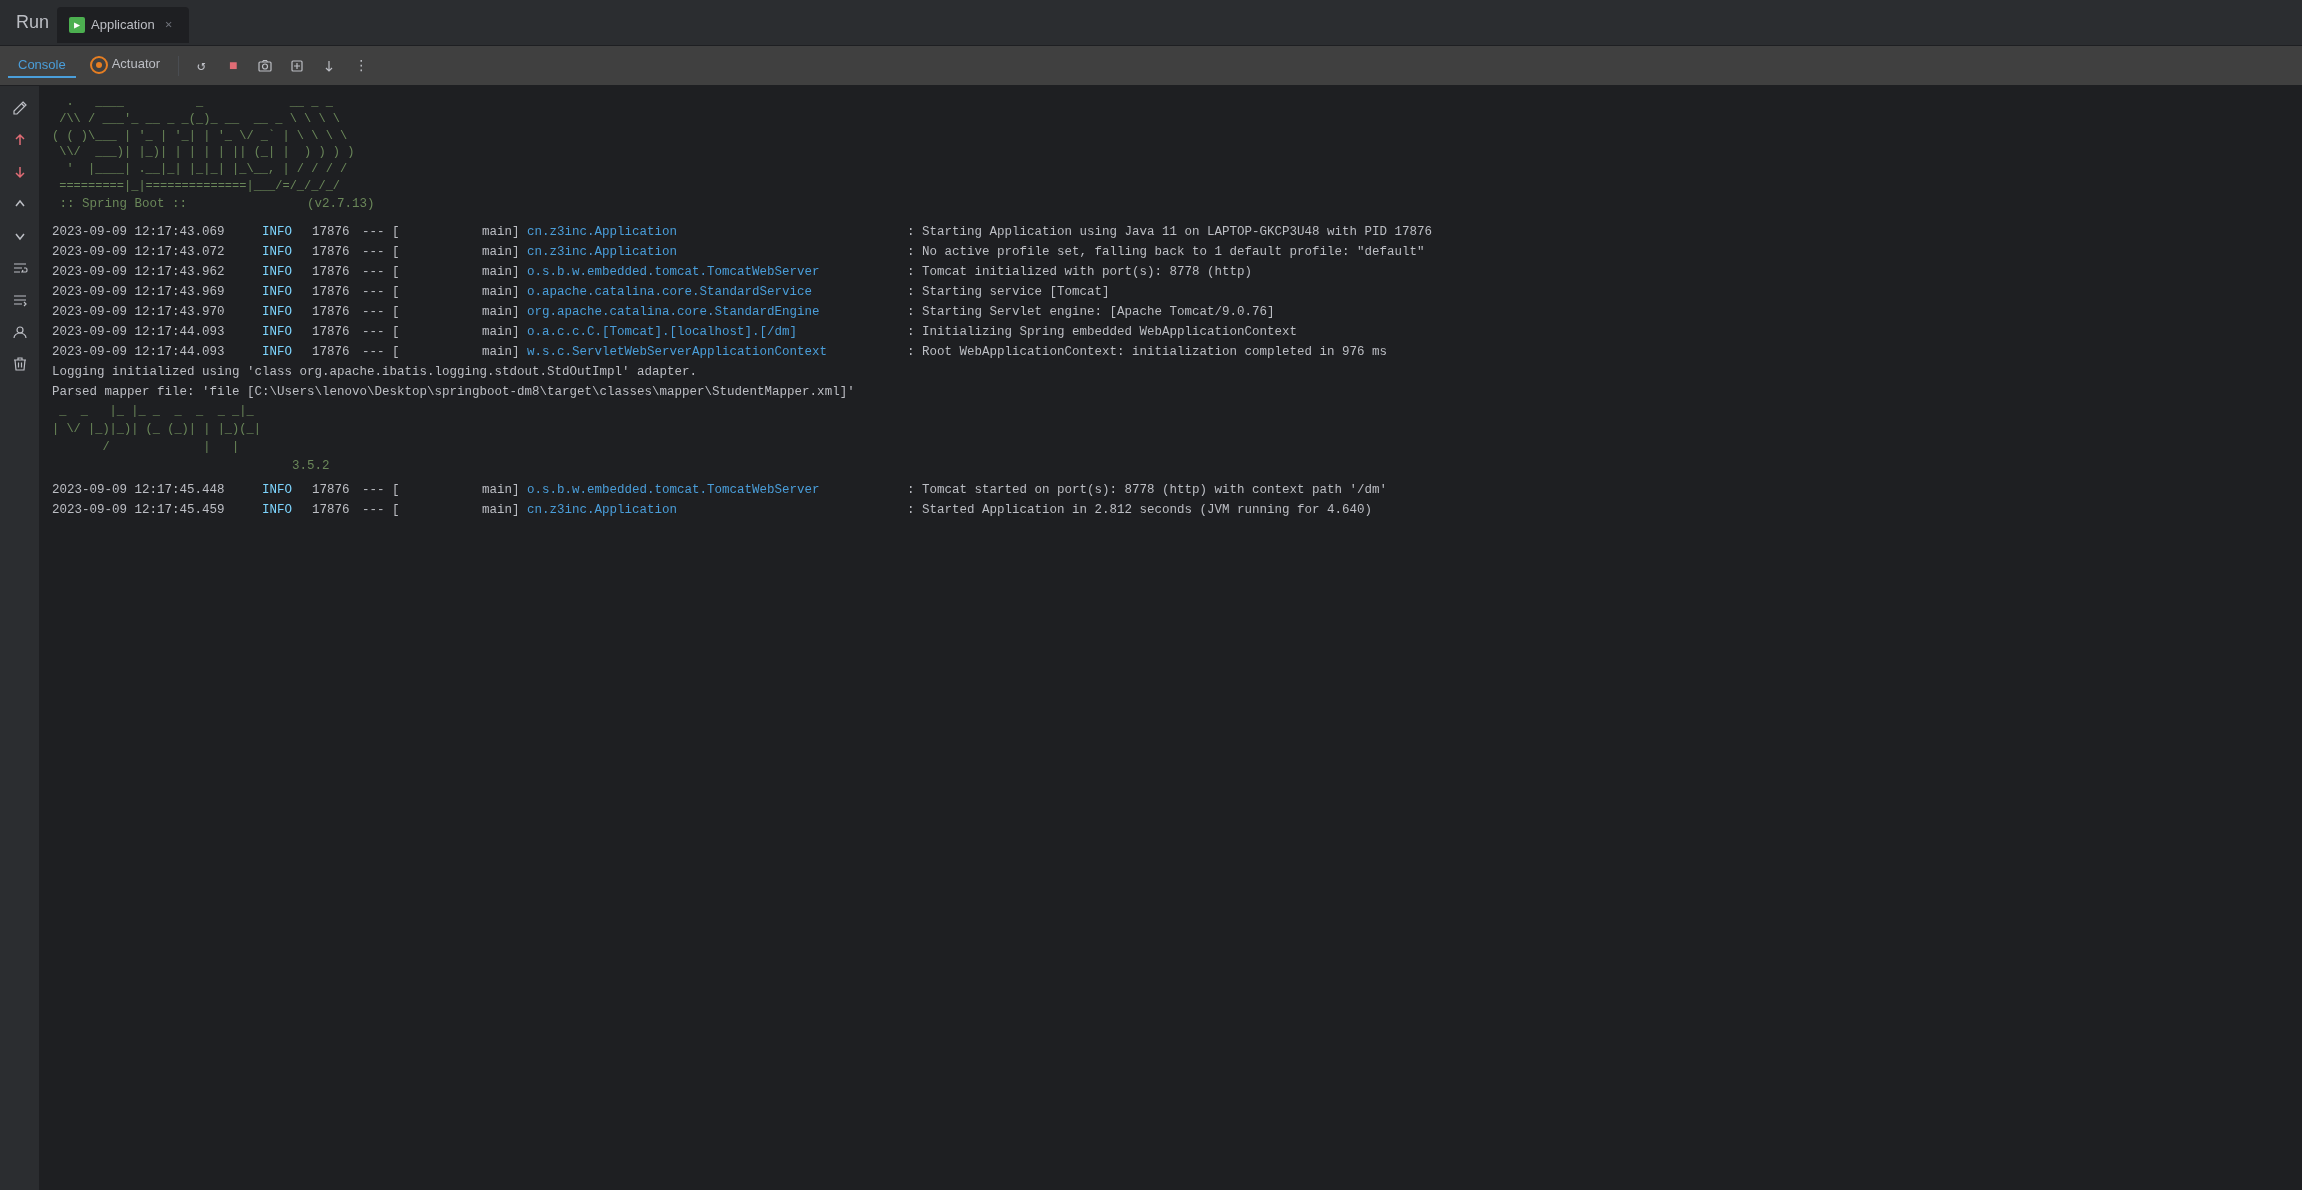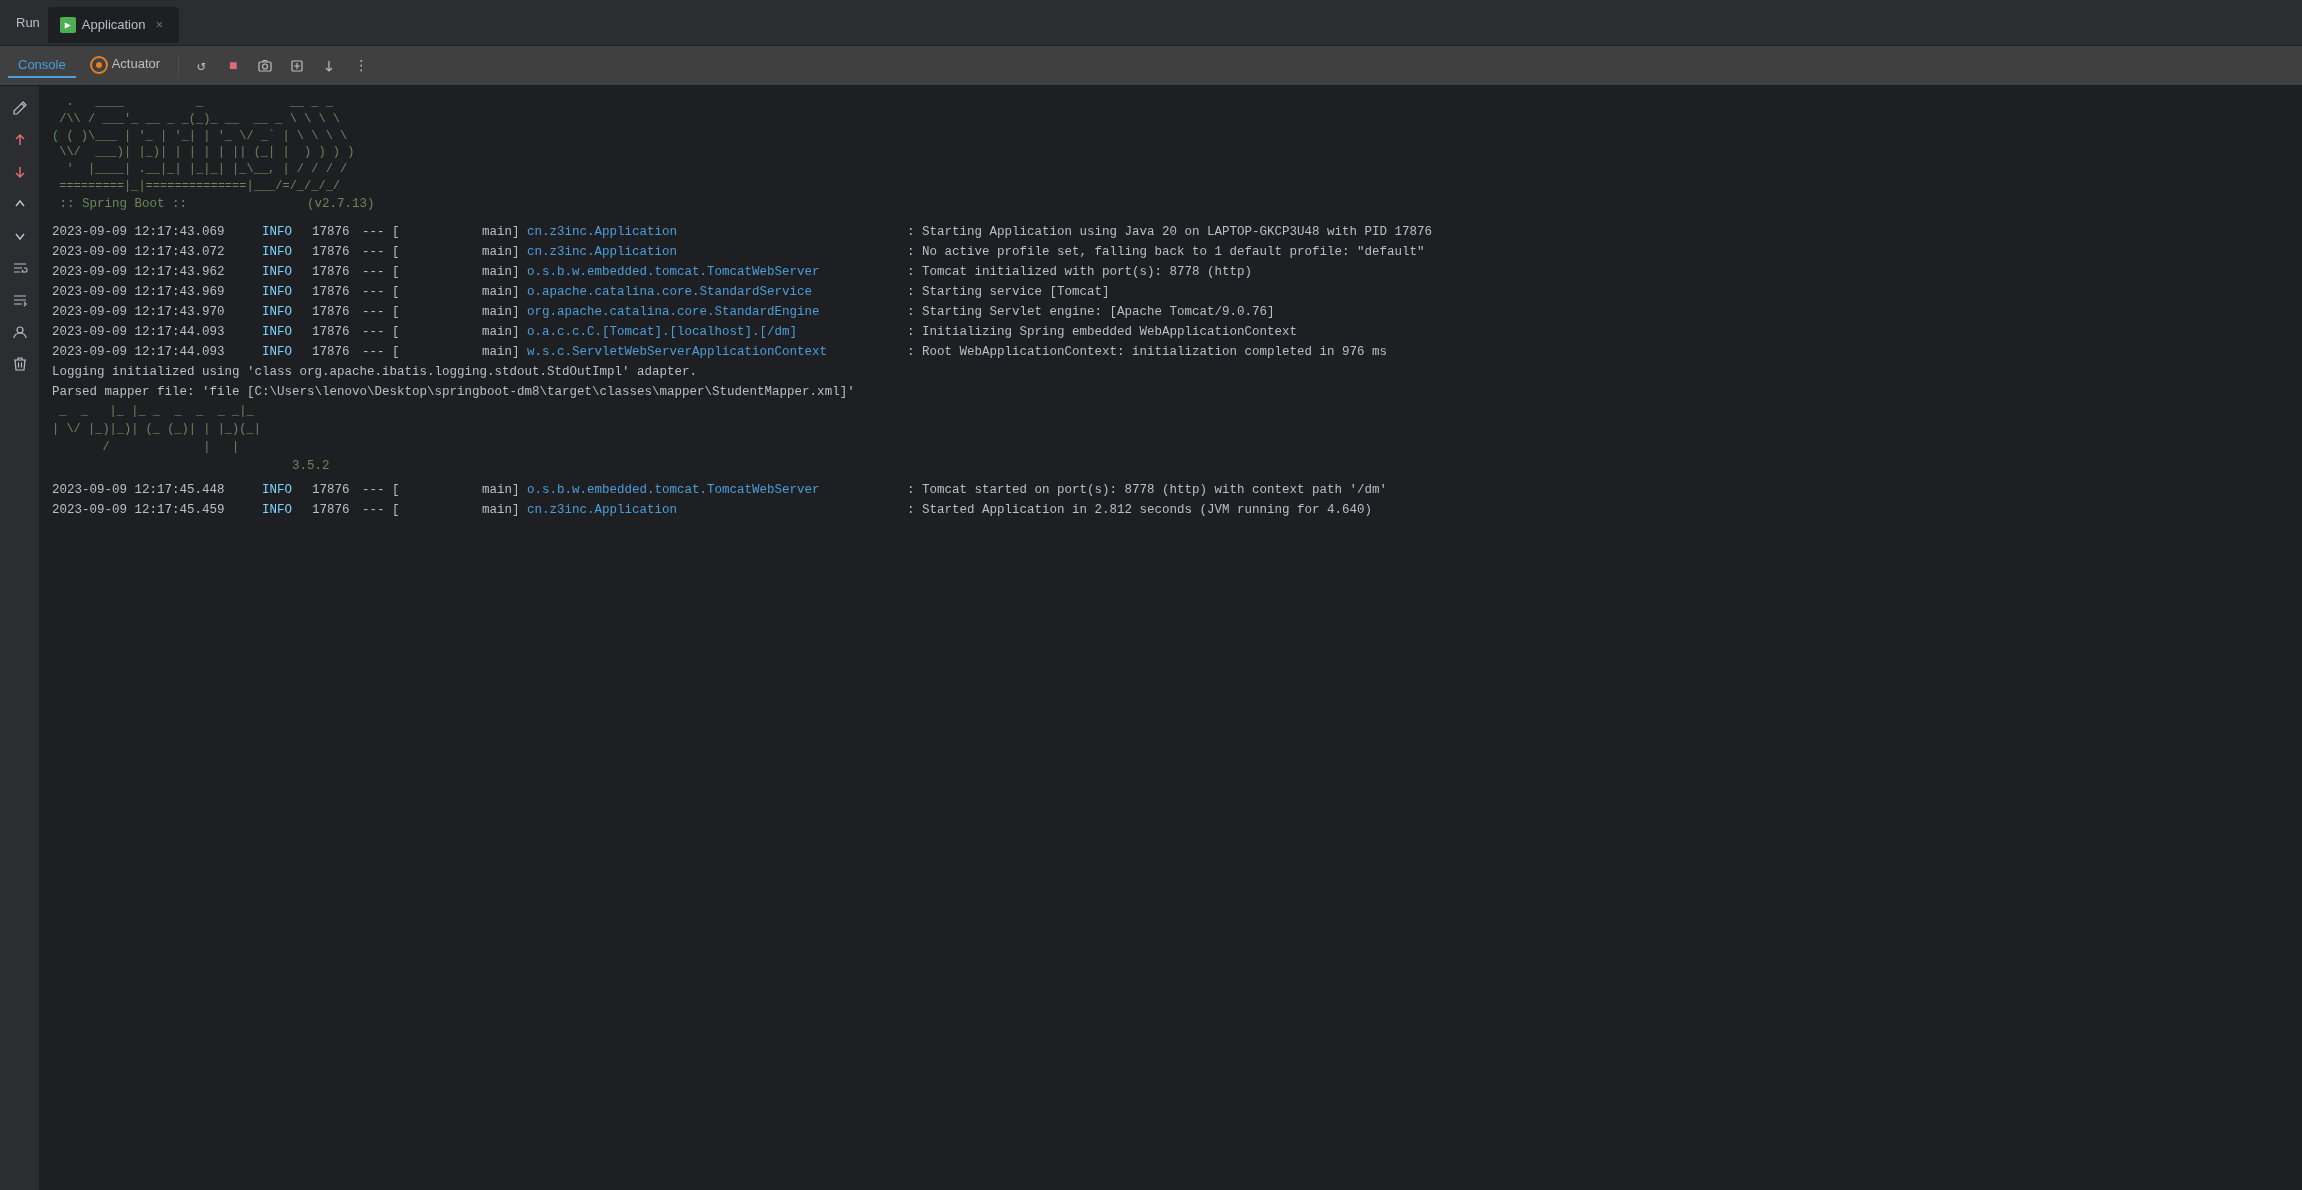--- a/index.html
+++ b/index.html
@@ -17,21 +17,21 @@
     .title-bar {
       display: flex;
       align-items: center;
       background: #2b2d30;
       height: 46px;
       border-bottom: 1px solid #1e1f22;
       padding: 0 8px;
     }
     .run-label {
       color: #bcbec4;
-      font-size: 13px;
+      font-size: 18px;
       font-family: 'Segoe UI', sans-serif;
       padding: 0 8px;
       font-weight: 500;
     }
     .tab {
       display: flex;
       align-items: center;
       background: #1e1f22;
       border-radius: 4px 4px 0 0;
       padding: 6px 12px;
@@ -335,21 +335,21 @@
  =========|_|==============|___/=/_/_/_/</div>
     <div class="spring-banner"> :: Spring Boot ::                (v2.7.13)</div>
     <div style="height: 8px;"></div>
 
     <div class="log-line">
       <span class="log-timestamp">2023-09-09 12:17:43.069  </span>
       <span class="log-level">INFO </span>
       <span class="log-pid">17876 </span>
       <span class="log-thread-info">--- [           main] </span>
       <span class="log-class">cn.z3inc.Application                     </span>
-      <span class="log-message">: Starting Application using Java 20 on LAPTOP-GKCP3U48 with PID 17876</span>
+      <span class="log-message">: Starting Application using Java 11 on LAPTOP-GKCP3U48 with PID 17876</span>
     </div>
     <div class="log-line">
       <span class="log-timestamp">2023-09-09 12:17:43.072  </span>
       <span class="log-level">INFO </span>
       <span class="log-pid">17876 </span>
       <span class="log-thread-info">--- [           main] </span>
       <span class="log-class">cn.z3inc.Application                     </span>
       <span class="log-message">: No active profile set, falling back to 1 default profile: "default"</span>
     </div>
     <div class="log-line">

